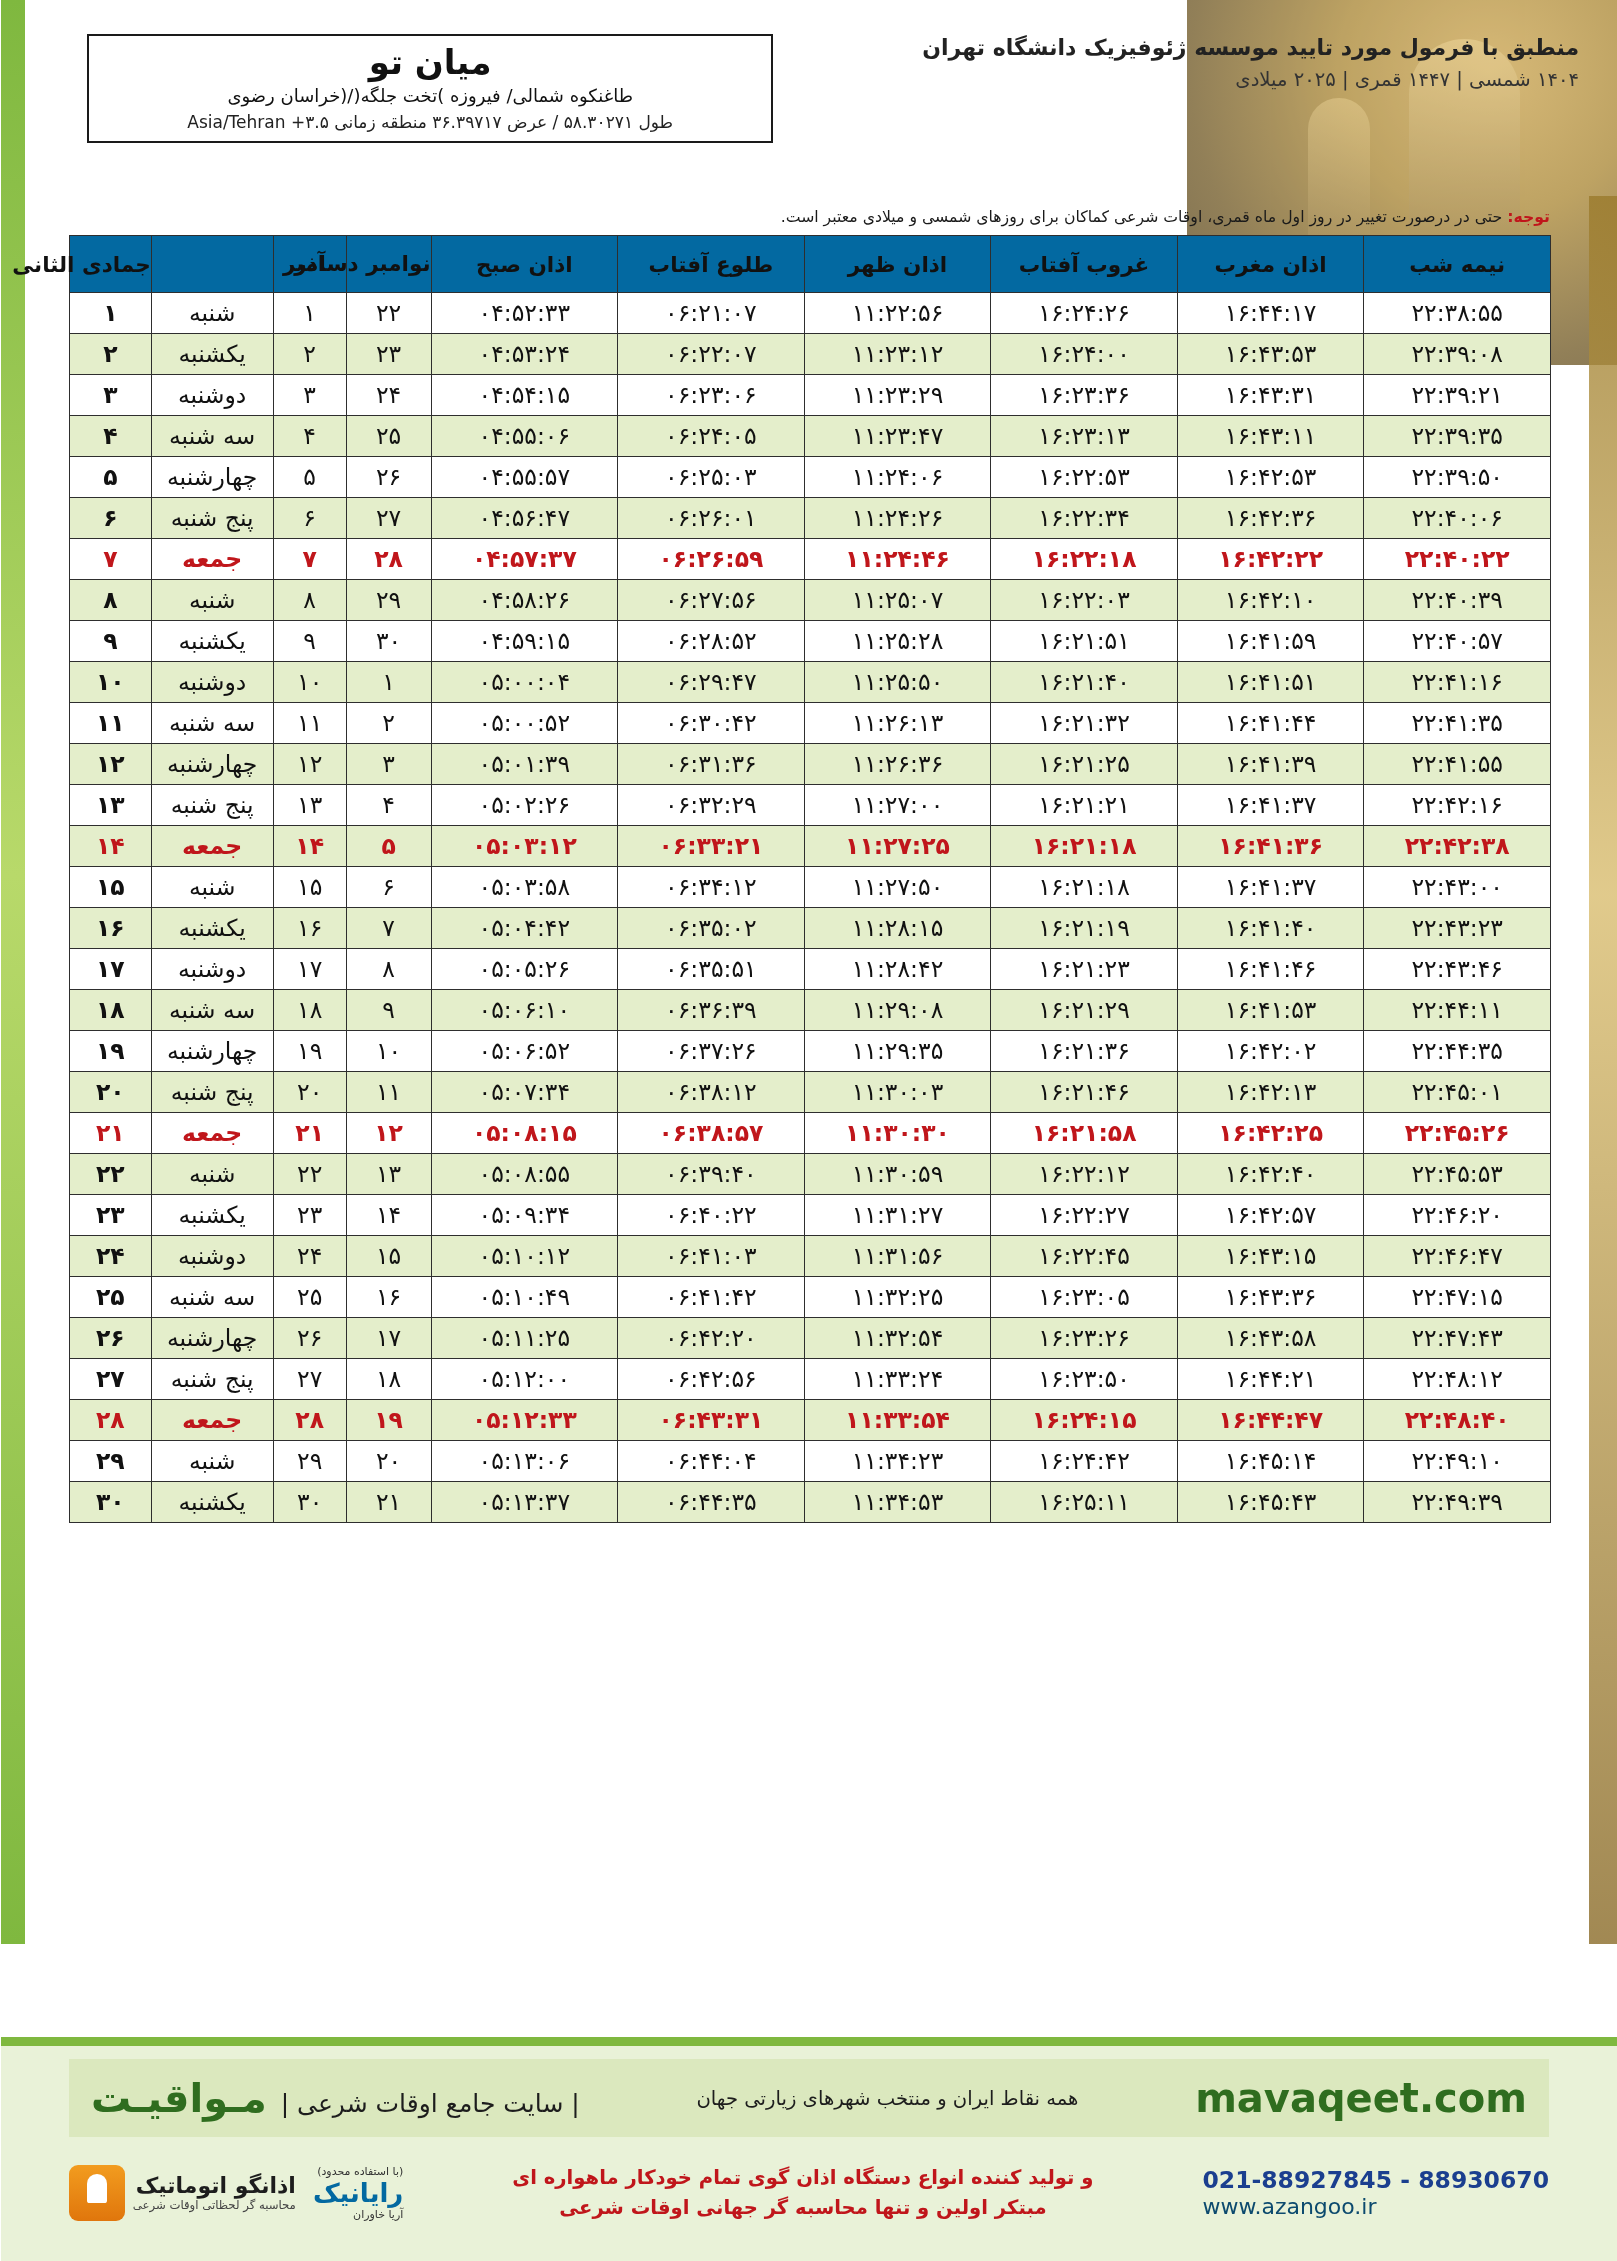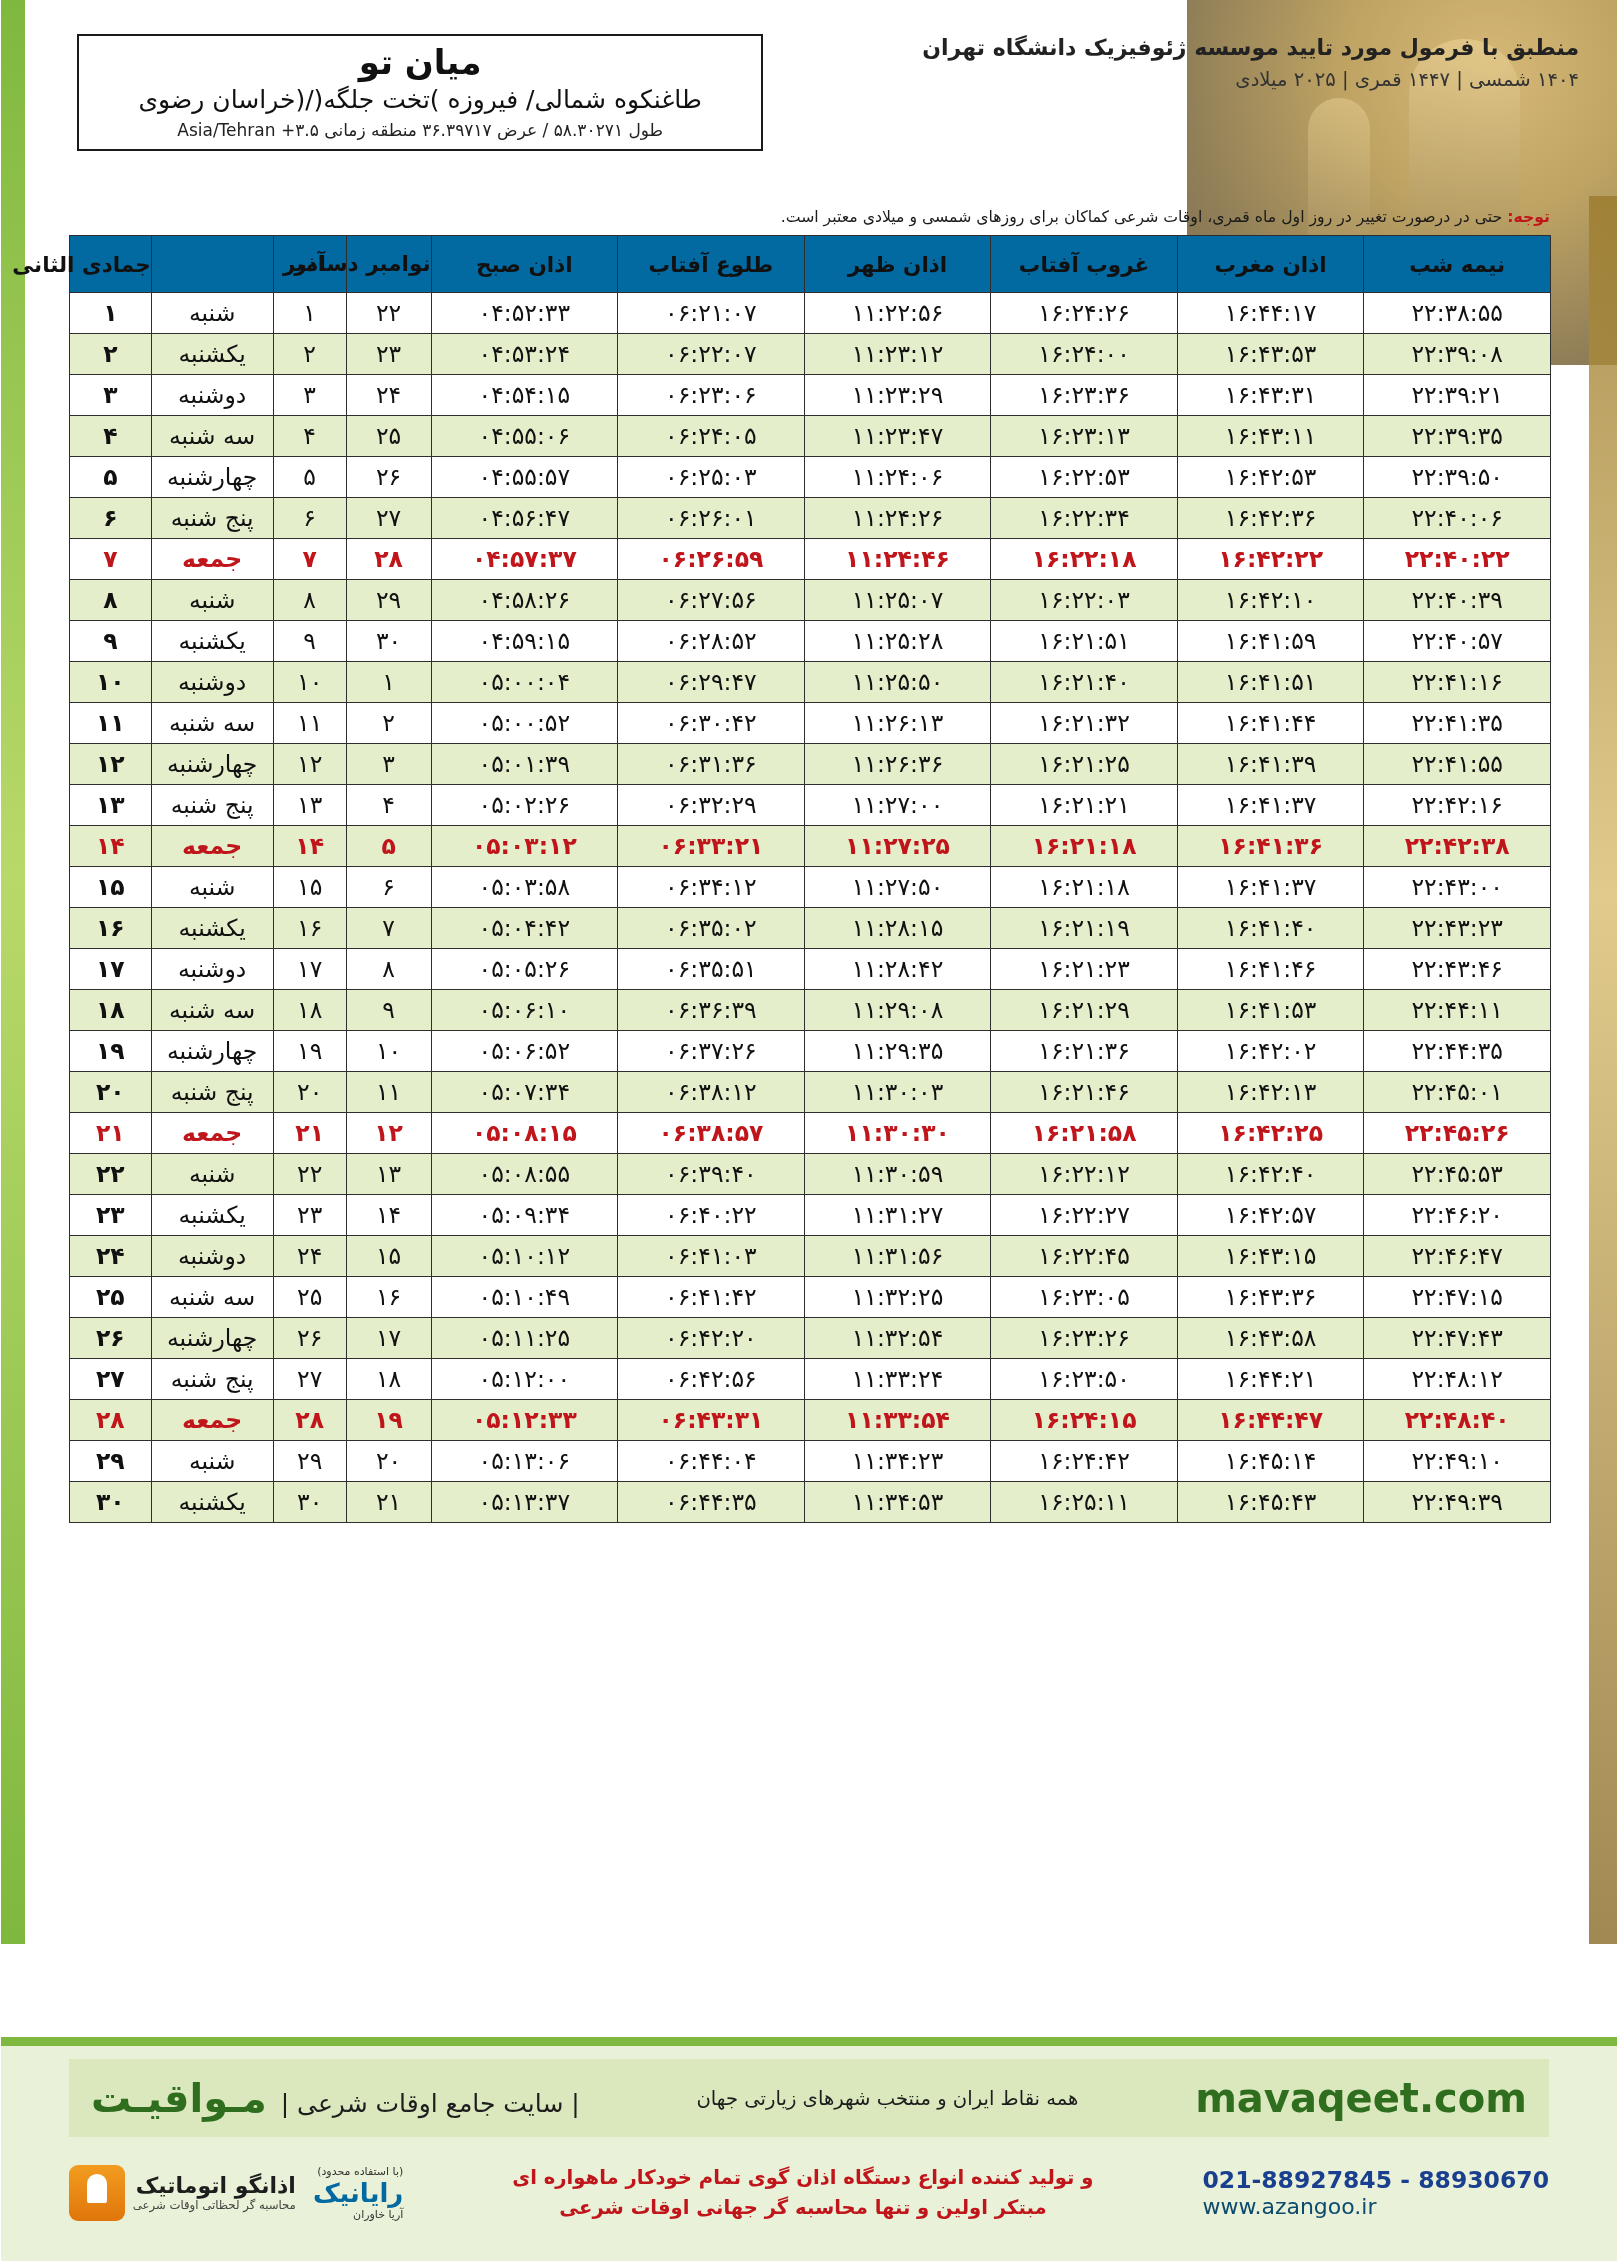--- a/index.html
+++ b/index.html
@@ -58,27 +58,27 @@
     text-shadow:0 1.3px 0 rgba(255,255,255,.65);
   }
   .title-sub{
     font-size:22px;font-weight:bold;color:#222;margin-top:9px;
   }
   .title-sub2{
     font-size:19.6px;color:#333;margin-top:7.8px;
   }
 
   .locbox{
-    position:absolute;top:34px;left:77px;width:659px;
+    position:absolute;top:34px;left:87px;width:659px;
     border:2px solid #1a1a1a;background:rgba(255,255,255,.92);
     padding:6.5px 11.7px 9px;
     text-align:center;
   }
   .loc-name{font-size:34px;font-weight:bold;line-height:1.15;}
-  .loc-sub{font-size:25px;margin-top:3.9px;}
+  .loc-sub{font-size:18px;margin-top:3.9px;}
   .loc-geo{font-size:17px;margin-top:5.2px;color:#222;}
 
   .notice{
     position:absolute;top:207px;left:69px;width:1481px;
     text-align:right;font-size:15.7px;color:#1a1a1a;
   }
   .notice b{color:#c0161b;}
 
   
   table.sched{

